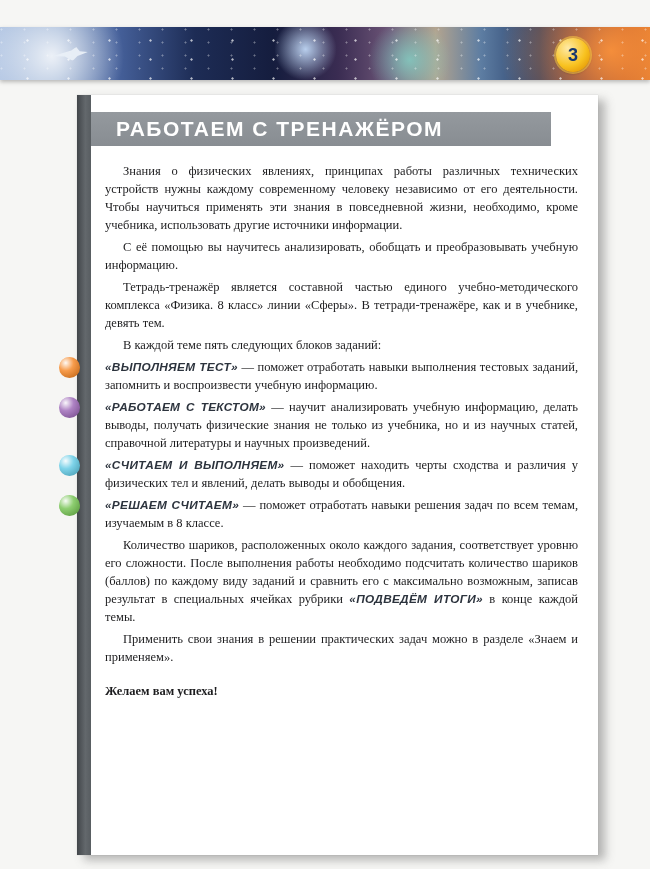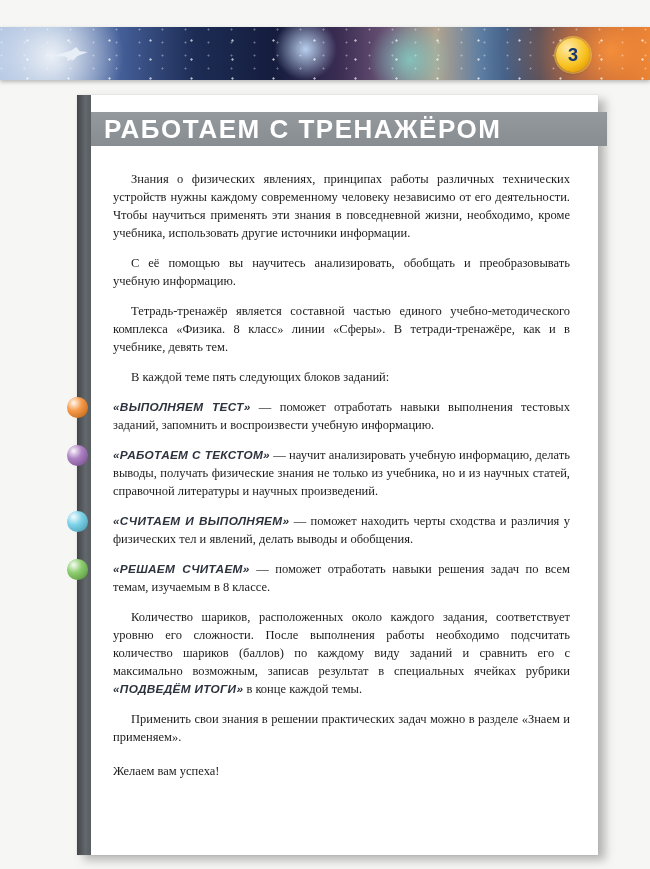--- a/index.html
+++ b/index.html
@@ -47,48 +47,48 @@
   
   .sheet{
     position:absolute;left:77px;top:95px;width:521px;height:760px;background:#ffffff;
     box-shadow:7px 5px 9px rgba(100,100,100,.45), 0 0 1px rgba(0,0,0,.2);
   }
   .spine{
     position:absolute;left:0;top:0;width:14px;height:100%;
     background:linear-gradient(90deg,#42464a,#63686c 60%,#585d61);
   }
   .title-bar{
-    position:absolute;left:14px;top:17px;width:516px;height:34px;box-sizing:border-box;
+    position:absolute;left:14px;top:17px;width:460px;height:34px;box-sizing:border-box;
     background:linear-gradient(180deg,#94999e,#888d92);
     color:#ffffff;font-family:"Liberation Sans", sans-serif;font-weight:bold;
-    font-size:26px;letter-spacing:1.5px;line-height:34px;padding-left:13px;
+    font-size:21px;letter-spacing:1.5px;line-height:34px;padding-left:25px;
     white-space:nowrap;
   }
 
   
   .content{
     position:absolute;left:24px;top:63px;width:481px;
     font-size:12.5px;line-height:1.44;color:#1d1d1f;
   }
-  .content p{margin:12px;text-align:justify;text-indent:18px;}
+  .content p{margin:4px;text-align:justify;text-indent:18px;}
   .content p.block{text-indent:0;position:relative;}
   .block-name{
     font-family:"Liberation Sans", sans-serif;font-weight:bold;
     font-size:11.8px;letter-spacing:.3px;color:#2c333d;font-style:italic;
   }
   .ball{
     position:absolute;left:-46px;top:-1px;width:21px;height:21px;border-radius:50%;
   }
   .ball .gloss{
     position:absolute;inset:0;border-radius:50%;
     background:radial-gradient(circle at 32% 28%, rgba(255,255,255,.95),
                rgba(255,255,255,.2) 38%, rgba(0,0,0,.2) 88%);
   }
   .closing{
-    text-align:right;font-weight:normal;margin-top:16px !important;text-indent:0 !important;
+    text-align:right;font-weight:bold;margin-top:16px !important;text-indent:0 !important;
   }
 </style>
 </head>
 <body>
 
 <div class="banner">
   <div class="stars"></div>
   <div class="jet"></div>
 </div>
 

